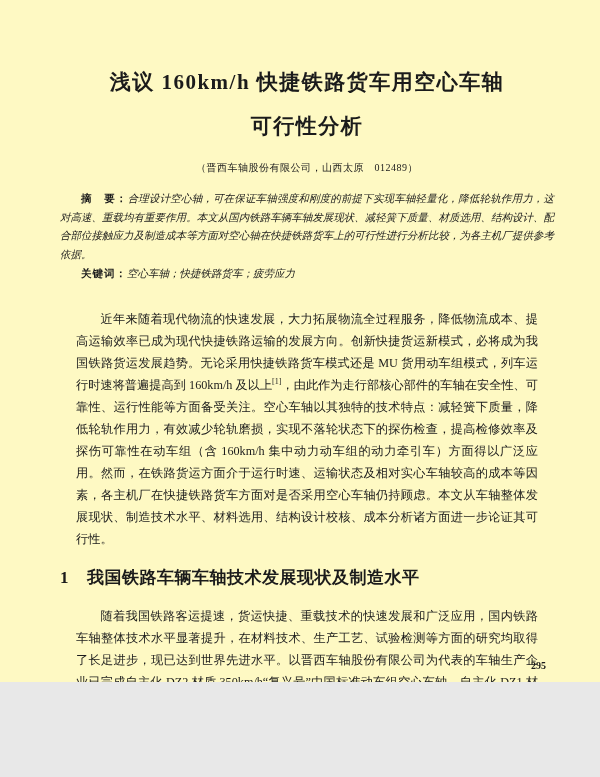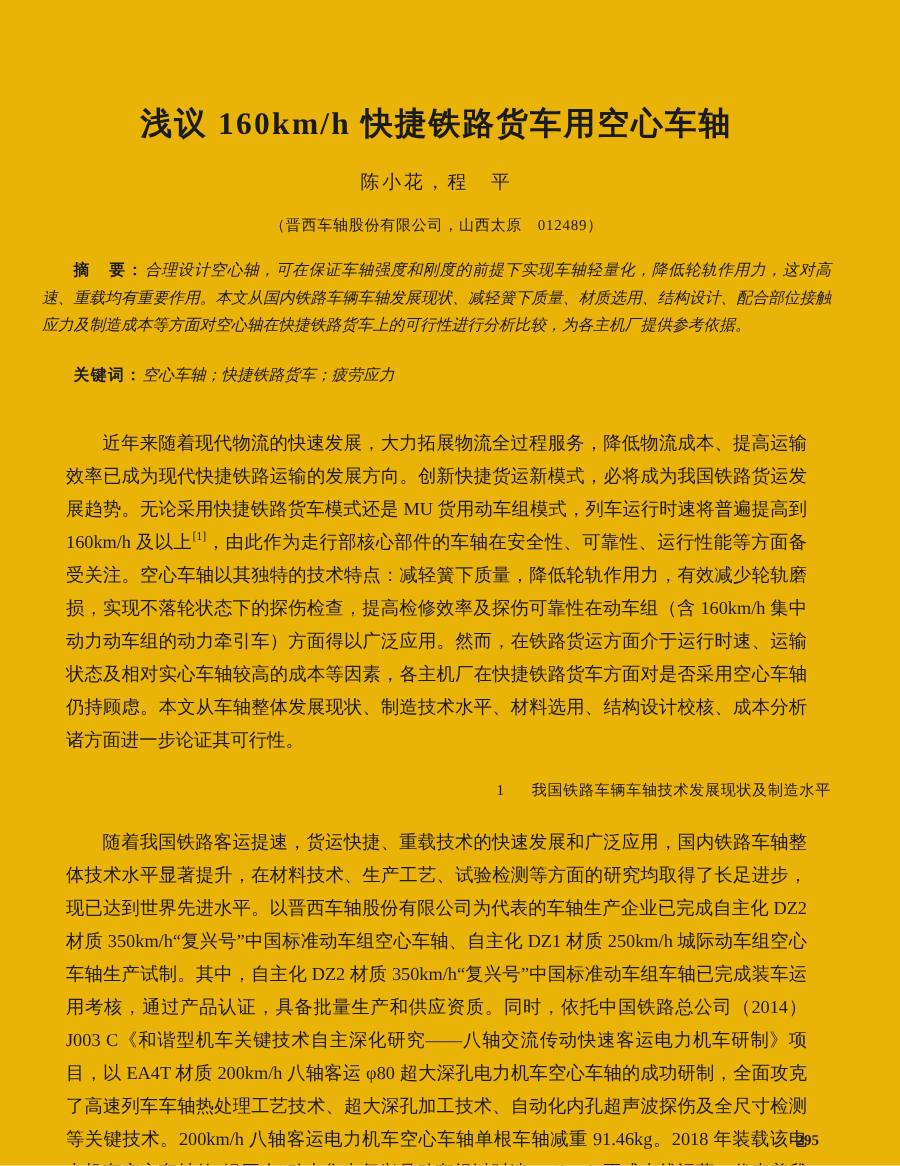--- a/index.html
+++ b/index.html
@@ -1,24 +1,24 @@
 <!DOCTYPE html>
 <html><head>
 <meta charset="utf-8">
 <style>
   html,body { margin:0; padding:0; background:#e8e8e8; }
   .page {
     position:relative;
-    width:600px; height:777px;
+    width:600px; height:682px;
     margin:0 auto;
-    background:#eab308;
+    background:#fef9c3;
     color:#1b1b1b;
     font-family:"Liberation Serif","DejaVu Serif",serif;
     box-sizing:border-box;
-    padding:60px 46px 0 28px;
+    padding:60px 46px 0 60px;
     overflow:hidden;
   }
   h1.title {
     margin:0;
     text-align:center;
     font-size:21px;
     line-height:44px;
     font-weight:bold;
     letter-spacing:1.5px;
   }
@@ -36,60 +36,58 @@
   }
   p.abstract, p.keywords {
     margin:0;
     font-size:10.5px;
     line-height:18.5px;
     text-indent:2em;
     text-align:justify;
     font-style:italic;
   }
   p.abstract { margin-top:15px; }
-  p.keywords { margin-top:14px; }
+  p.keywords { margin-top:1px; }
   .inline-label {
     font-style:normal;
     font-weight:bold;
     letter-spacing:1px;
   }
   p.body-para {
     margin:16px;
     font-size:12.2px;
     line-height:22px;
     text-indent:2em;
     text-align:justify;
   }
   p.body-para.first { margin-top:24px; }
   sup.cite { font-size:8px; line-height:0; }
   h2.section {
     margin:9px 0 5px 0;
-    font-size:10px;
-    font-weight:normal;
+    font-size:17px;
+    font-weight:bold;
     letter-spacing:0.5px;
-    text-align:right;
   }
   h2.section .sec-num { margin-right:18px; }
   .page-number {
     position:absolute;
     right:54px;
     bottom:11px;
     font-size:10px;
     font-weight:bold;
     font-family:"Liberation Serif",serif;
   }
 </style>
 </head>
 <body>
 
 <div class="page">
 
-  <h1 class="title"><span>浅议 160km/h 快捷铁路货车用空心车轴</span><br></h1>
+  <h1 class="title"><span>浅议 160km/h 快捷铁路货车用空心车轴</span><br><span>可行性分析</span></h1>
 
-  <div class="authors">陈小花，程　平</div>
 
   <div class="affiliation">（晋西车轴股份有限公司，山西太原　012489）</div>
 
   <p class="abstract"><span class="inline-label">摘　要：</span><span>合理设计空心轴，可在保证车轴强度和刚度的前提下实现车轴轻量化，降低轮轨作用力，这对高速、重载均有重要作用。本文从国内铁路车辆车轴发展现状、减轻簧下质量、材质选用、结构设计、配合部位接触应力及制造成本等方面对空心轴在快捷铁路货车上的可行性进行分析比较，为各主机厂提供参考依据。</span></p>
 
   <p class="keywords"><span class="inline-label">关键词：</span><span>空心车轴；快捷铁路货车；疲劳应力</span></p>
 
   <p class="body-para first"><span>近年来随着现代物流的快速发展，大力拓展物流全过程服务，降低物流成本、提高运输效率已成为现代快捷铁路运输的发展方向。创新快捷货运新模式，必将成为我国铁路货运发展趋势。无论采用快捷铁路货车模式还是 MU 货用动车组模式，列车运行时速将普遍提高到 160km/h 及以上</span><sup class="cite">[1]</sup><span>，由此作为走行部核心部件的车轴在安全性、可靠性、运行性能等方面备受关注。空心车轴以其独特的技术特点：减轻簧下质量，降低轮轨作用力，有效减少轮轨磨损，实现不落轮状态下的探伤检查，提高检修效率及探伤可靠性在动车组（含 160km/h 集中动力动车组的动力牵引车）方面得以广泛应用。然而，在铁路货运方面介于运行时速、运输状态及相对实心车轴较高的成本等因素，各主机厂在快捷铁路货车方面对是否采用空心车轴仍持顾虑。本文从车轴整体发展现状、制造技术水平、材料选用、结构设计校核、成本分析诸方面进一步论证其可行性。</span></p>
 
   <h2 class="section"><span class="sec-num">1</span><span>我国铁路车辆车轴技术发展现状及制造水平</span></h2>

